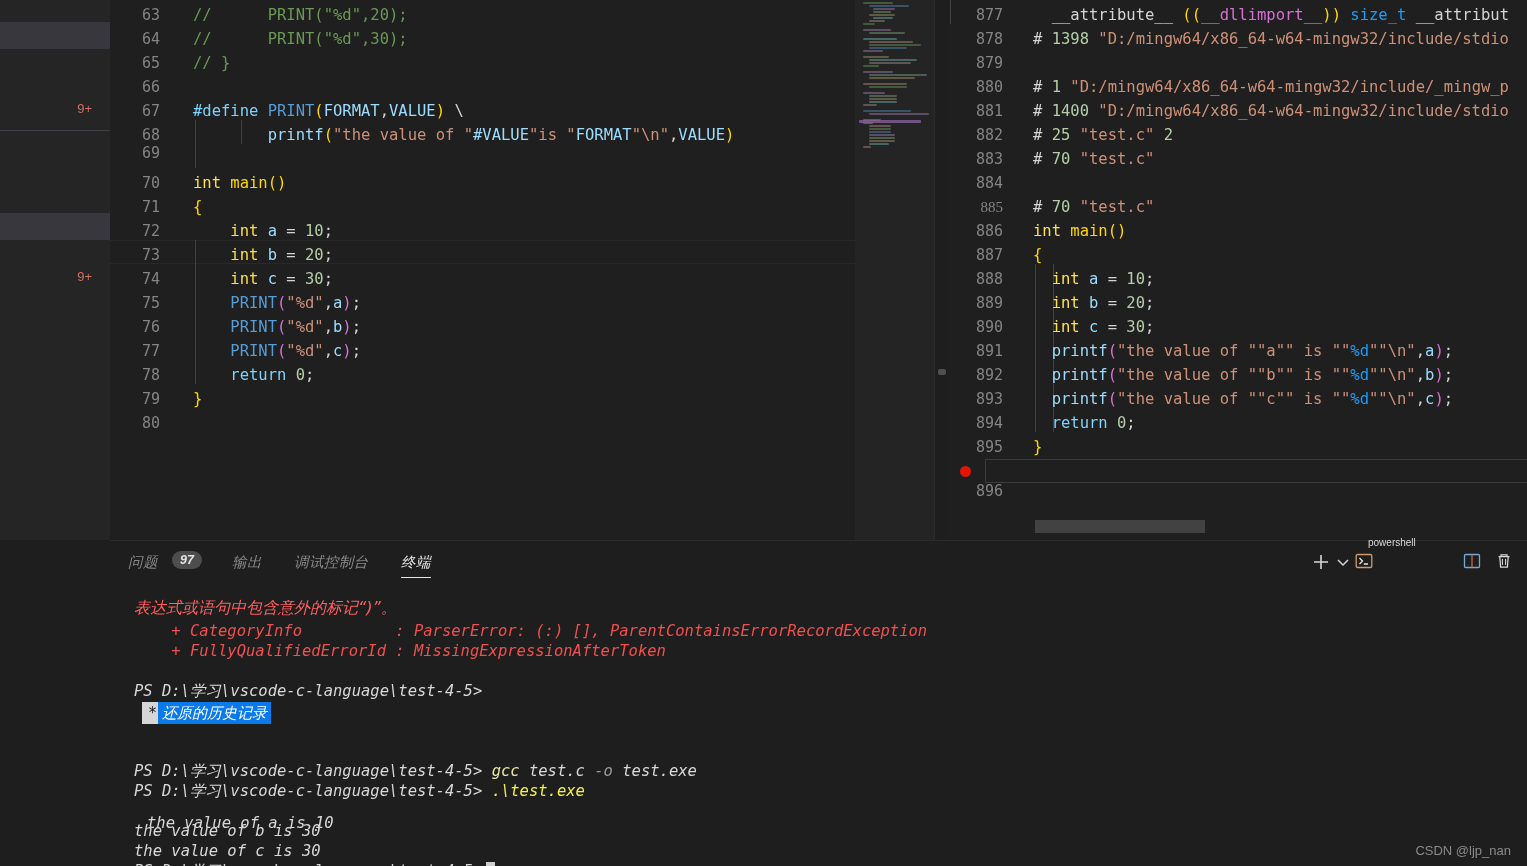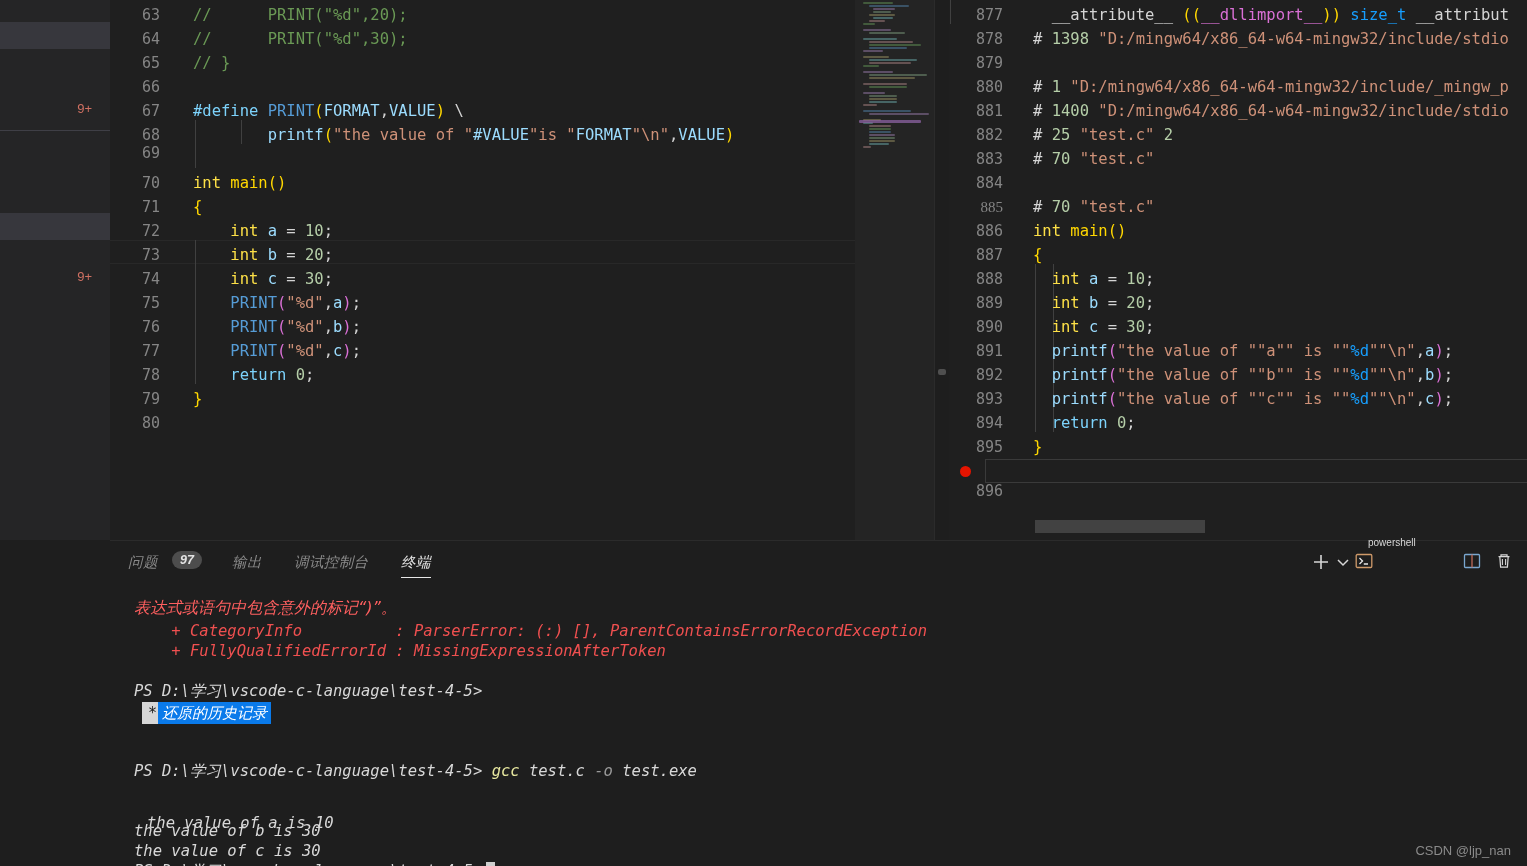--- a/index.html
+++ b/index.html
@@ -363,20 +363,21 @@
         <div class="ptab" style="left: 184px;">调试控制台</div>
         <div class="ptab active" style="left: 291px;">终端</div>
         <div class="ptab-underline" style="left: 291px; top: 29px; width: 30px;"></div>
       </div>
     <div id="term">
         <div class="tline" style="top: 0px; left: 0px;"><span class="err-cn">表达式或语句中包含意外的标记“)”。</span></div>
         <div class="tline" style="top: 23px; left: 0px;"><span class="err">    + CategoryInfo          : ParserError: (:) [], ParentContainsErrorRecordException</span></div>
         <div class="tline" style="top: 43px; left: 0px;"><span class="err">    + FullyQualifiedErrorId : MissingExpressionAfterToken</span></div>
         <div class="tline" style="top: 83px; left: 0px;"><span class="tprompt">PS D:\学习\vscode-c-language\test-4-5&gt;</span></div>
         <div class="tline" style="top: 163px; left: 0px;"><span class="tprompt">PS D:\学习\vscode-c-language\test-4-5&gt; </span><span class="tcmd">gcc</span><span class="tout"> test.c </span><span class="tflag">-o</span><span class="tout"> test.exe</span></div>
+        <div class="tline" style="top: 183px; left: 0px;"><span class="tprompt">PS D:\学习\vscode-c-language\test-4-5&gt; </span><span class="tyellow">.\test.exe</span></div>
         <div class="tline" style="top: 203px; left: 13px; margin-top: 12px;"><span class="tout">the value of a is 10</span></div>
         <div class="tline" style="top: 223px; left: 0px;"><span class="tout">the value of b is 30</span></div>
         <div class="tline" style="top: 243px; left: 0px;"><span class="tout">the value of c is 30</span></div>
         <div class="tline" style="top: 263px; left: 0px;"><span class="tprompt">PS D:\学习\vscode-c-language\test-4-5&gt;</span></div>
         <div class="hist-star" style="left: 8px; top: 104px;">*</div>
         <div class="hist-sel" style="left: 24px; top: 104px;">还原的历史记录</div>
         <div id="caret" style="left: 352px; top: 264px;"></div>
       </div>
   </div>
 

